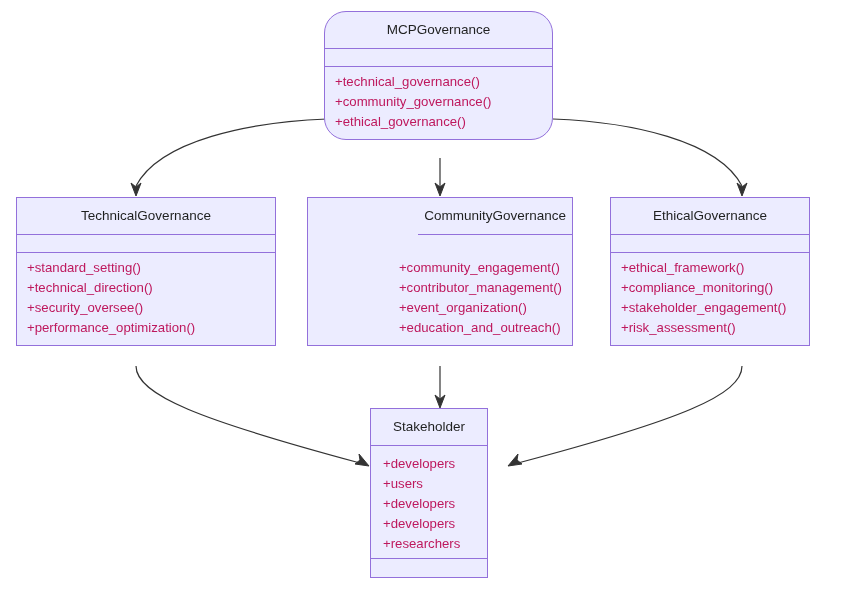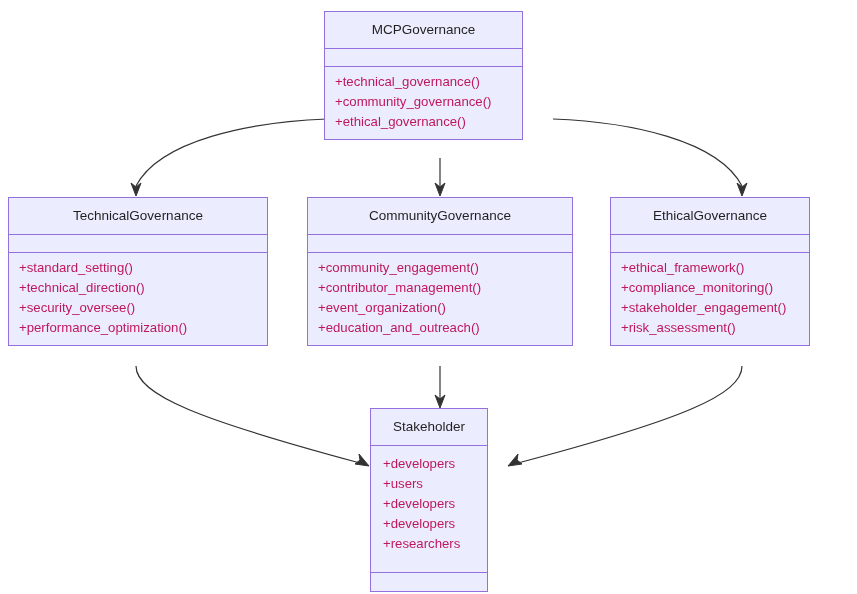--- a/index.html
+++ b/index.html
@@ -70,21 +70,21 @@
     font-size: 13.2px;
     color: #be185d;
     line-height: 20px;
     white-space: nowrap;
   }
   .compartment-empty {
     height: 18px;
     padding: 0;
   }
   .stakeholder-attrs {
-    padding: 8px 12px 18px 12px;
+    padding: 8px 12px 4px 12px;
   }
 </style>
 </head>
 <body>
 
 <div id="diagram-root">
 
   <svg id="edges" viewBox="0 0 857 594" width="857" height="594" xmlns="http://www.w3.org/2000/svg">
 
     <g>
@@ -111,42 +111,42 @@
       <path class="edge-path" d="M 440 366 L 440 398"></path>
       <path class="edge-head" d="M 440 408 L 435 395 L 440 399 L 445 395 Z"></path>
     </g>
 
     <g>
       <path class="edge-path" d="M 742 366 C 742 395, 680 420, 518 463"></path>
       <path class="edge-head" d="M 508 466 L 522 464 L 517 460 L 518 454 Z"></path>
     </g>
   </svg>
 
-  <div class="uml-class" id="class-mcp" style="left:324px; top:11px; width:199px;">
+  <div class="uml-class" id="class-mcp" style="left:324px; top:11px; width:229px;border-radius:22px;">
     <div class="uml-name">MCPGovernance</div>
     <div class="uml-attrs compartment-empty"></div>
     <div class="uml-methods">
       <div class="uml-member">+technical_governance()</div>
       <div class="uml-member">+community_governance()</div>
       <div class="uml-member">+ethical_governance()</div>
     </div>
   </div>
 
-  <div class="uml-class" id="class-technical" style="left:8px; top:197px; width:260px;">
+  <div class="uml-class" id="class-technical" style="left:16px; top:197px; width:260px;">
     <div class="uml-name">TechnicalGovernance</div>
     <div class="uml-attrs compartment-empty"></div>
     <div class="uml-methods">
       <div class="uml-member">+standard_setting()</div>
       <div class="uml-member">+technical_direction()</div>
       <div class="uml-member">+security_oversee()</div>
       <div class="uml-member">+performance_optimization()</div>
     </div>
   </div>
 
-  <div class="uml-class" id="class-community" style="left:307px; top:197px; width:266px;">
+  <div class="uml-class" id="class-community" style="left:307px; top:197px; width:266px;align-items:flex-end;">
     <div class="uml-name">CommunityGovernance</div>
     <div class="uml-attrs compartment-empty"></div>
     <div class="uml-methods">
       <div class="uml-member">+community_engagement()</div>
       <div class="uml-member">+contributor_management()</div>
       <div class="uml-member">+event_organization()</div>
       <div class="uml-member">+education_and_outreach()</div>
     </div>
   </div>
 

